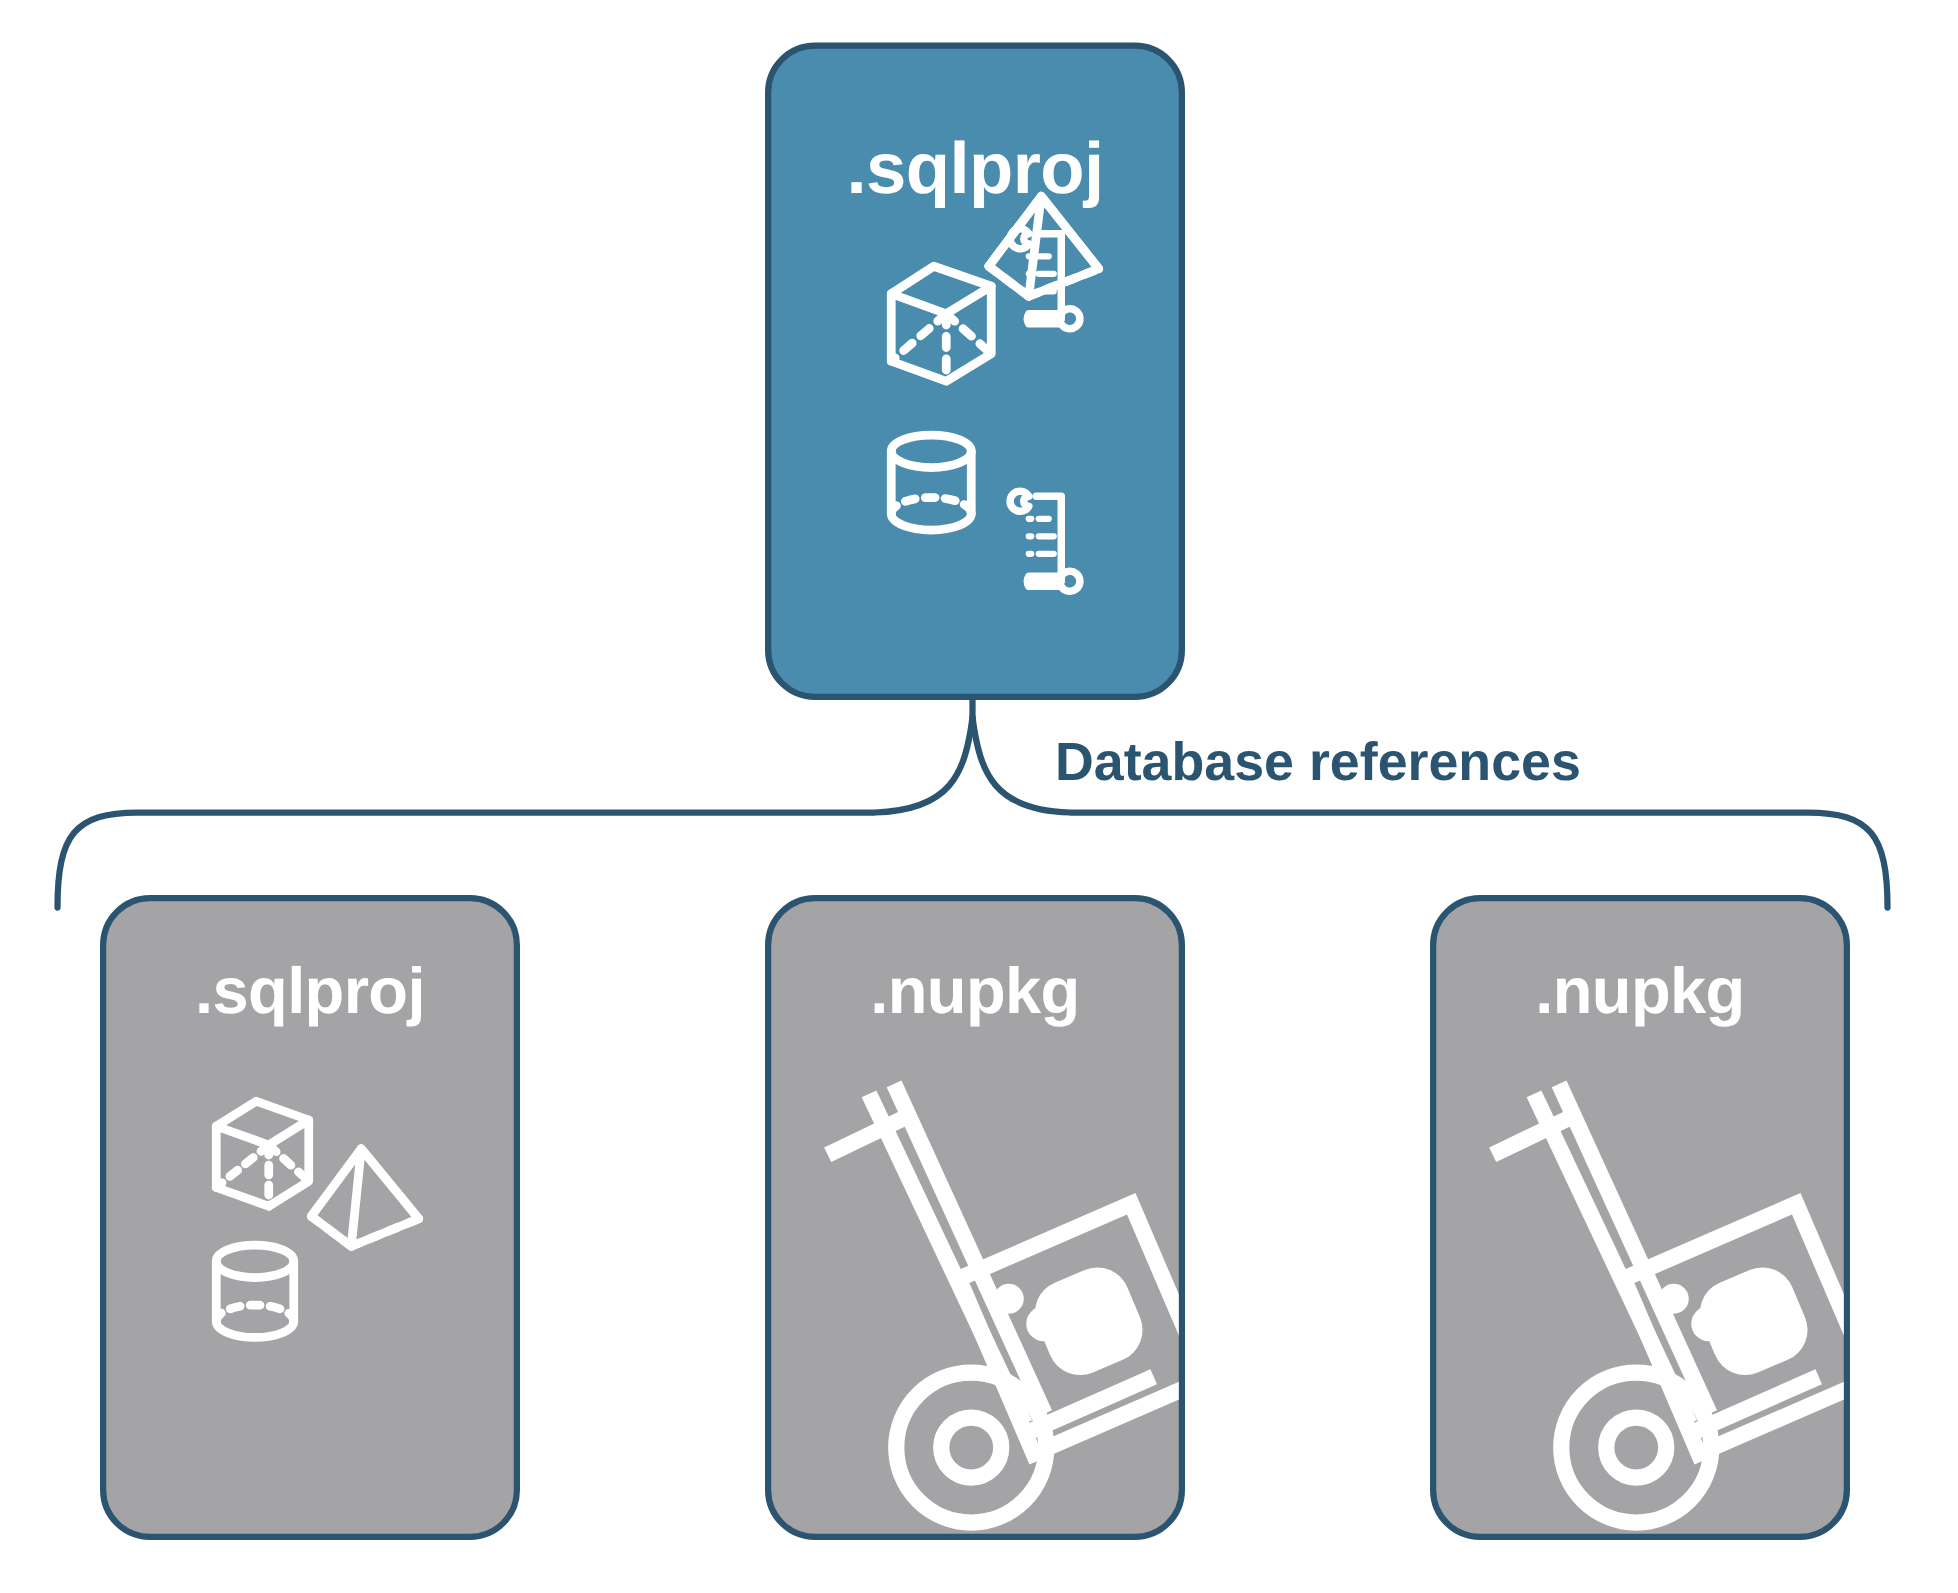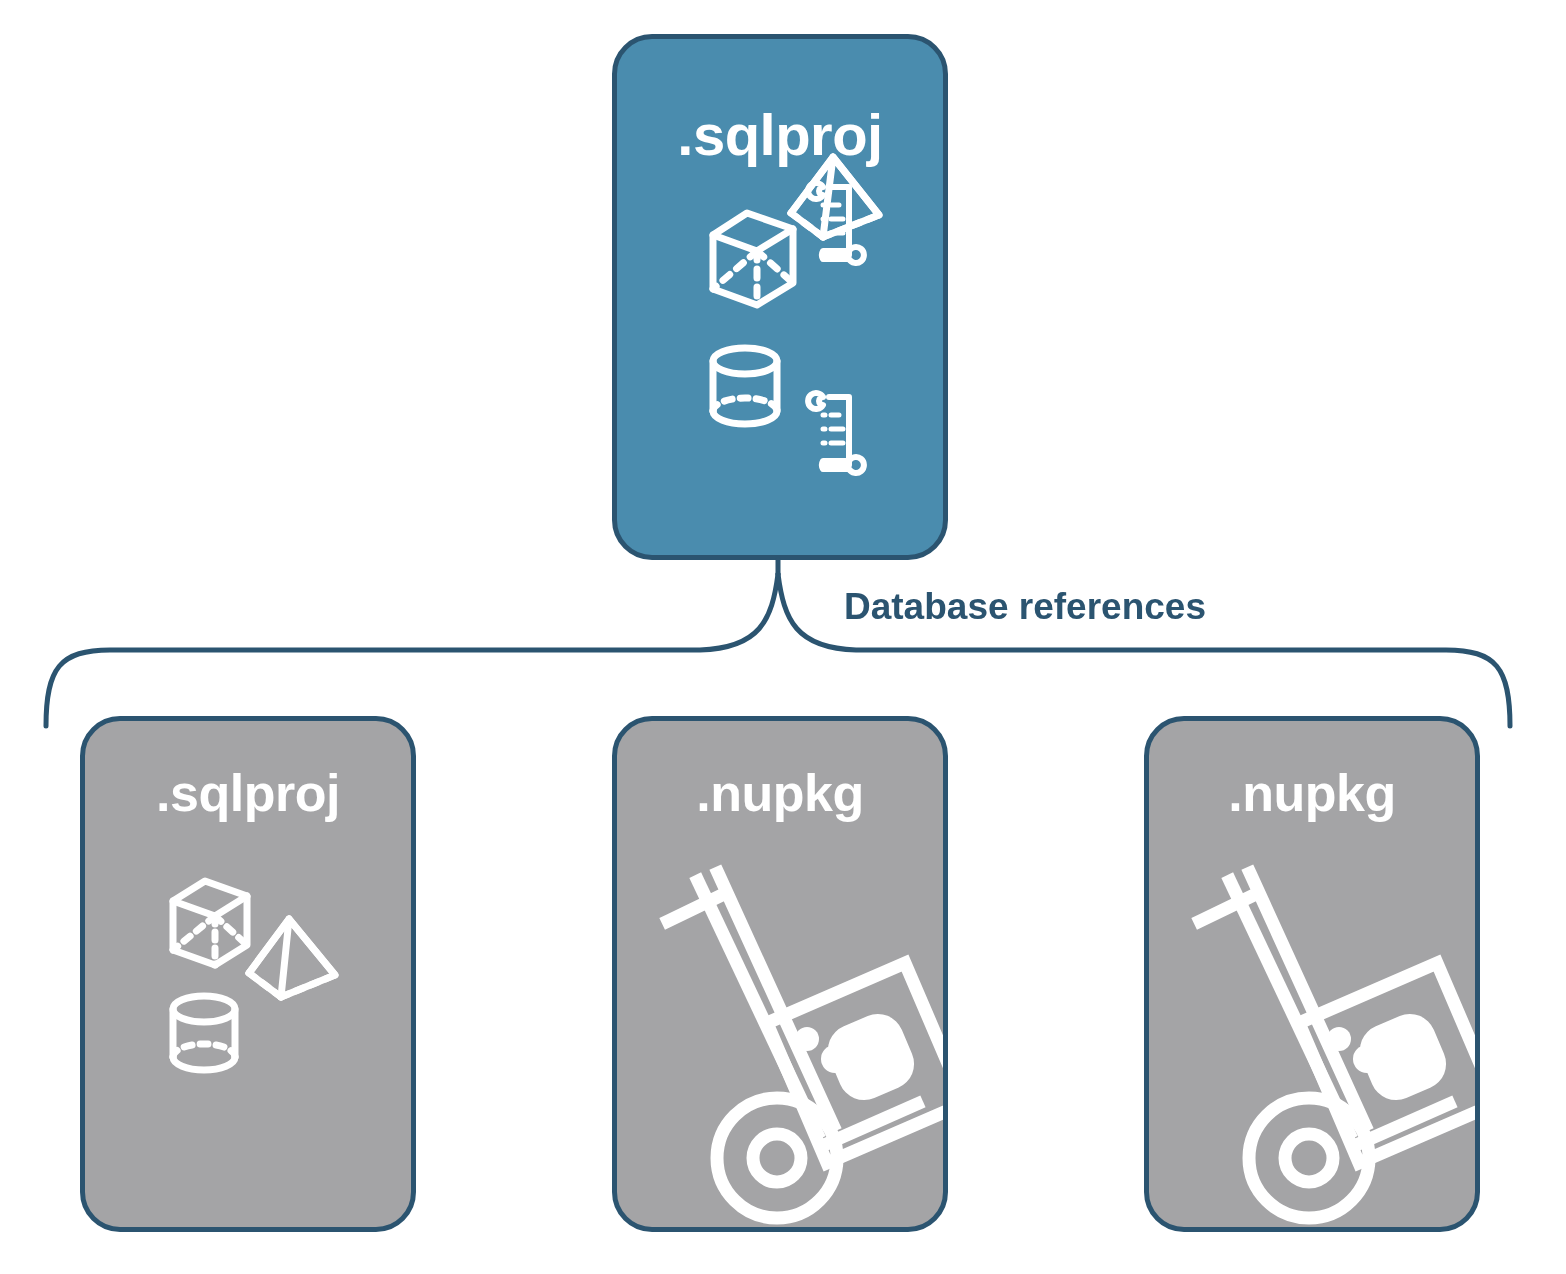--- a/index.html
+++ b/index.html
@@ -117,21 +117,21 @@
 
   <svg class="brace-layer">
 
     <path d="M778 560 L778 574" fill="none" stroke="#2B5470" stroke-width="5" stroke-linecap="round"></path>
 
     <path d="M778 574 C 772 620, 760 648, 700 650 L 110 650 C 60 650, 46 668, 46 726" fill="none" stroke="#2B5470" stroke-width="5" stroke-linecap="round"></path>
 
     <path d="M778 574 C 784 620, 796 648, 856 650 L 1446 650 C 1496 650, 1510 668, 1510 726" fill="none" stroke="#2B5470" stroke-width="5" stroke-linecap="round"></path>
   </svg>
 
-  <div class="brace-label" style="left:844px; top:586px; font-size:37px;">Database references</div>
+  <div class="brace-label" style="left:844px; top:586px; font-size:43px;">Database references</div>
 
   <div class="card card-grey" style="left:80px; top:716px; width:336px; height:516px;">
 
     <div class="card-title" style="top:42px; font-size:52px;">.sqlproj</div>
 
     <div class="icon-layer">
       <svg width="336" height="516" viewBox="0 0 336 516" fill="none" stroke="#ffffff" stroke-width="7" stroke-linecap="round" stroke-linejoin="round">
 
         <g>
           <path d="M88 180 L120 160 L162 175 L162 224 L130 244 L88 229 Z"></path>

